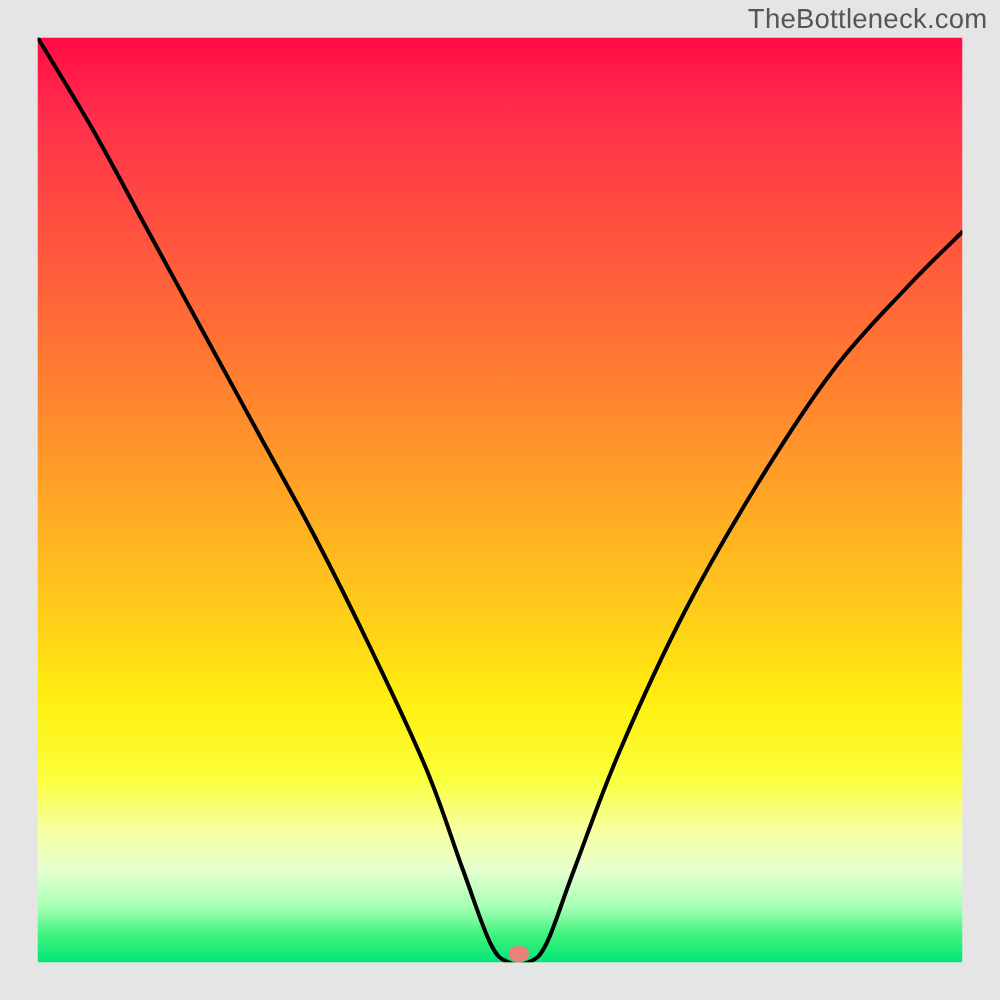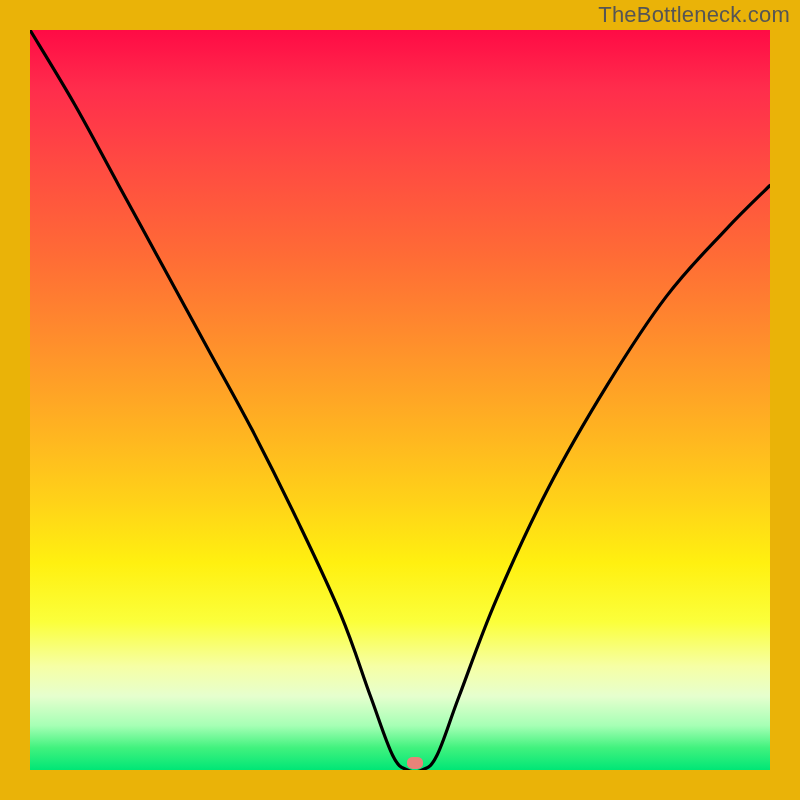--- a/index.html
+++ b/index.html
@@ -8,21 +8,21 @@
     width: 800px;
     height: 800px;
     background: #000;
     overflow: hidden;
     font-family: Arial, Helvetica, sans-serif;
   }
   .frame {
     position: relative;
     width: 800px;
     height: 800px;
-    background: #eab308;
+    background: #e5e5e5;
   }
   .attribution {
     position: absolute;
     top: 2px;
     right: 10px;
     color: #555;
     font-size: 22px;
     font-weight: 500;
     letter-spacing: 0.2px;
     z-index: 10;

